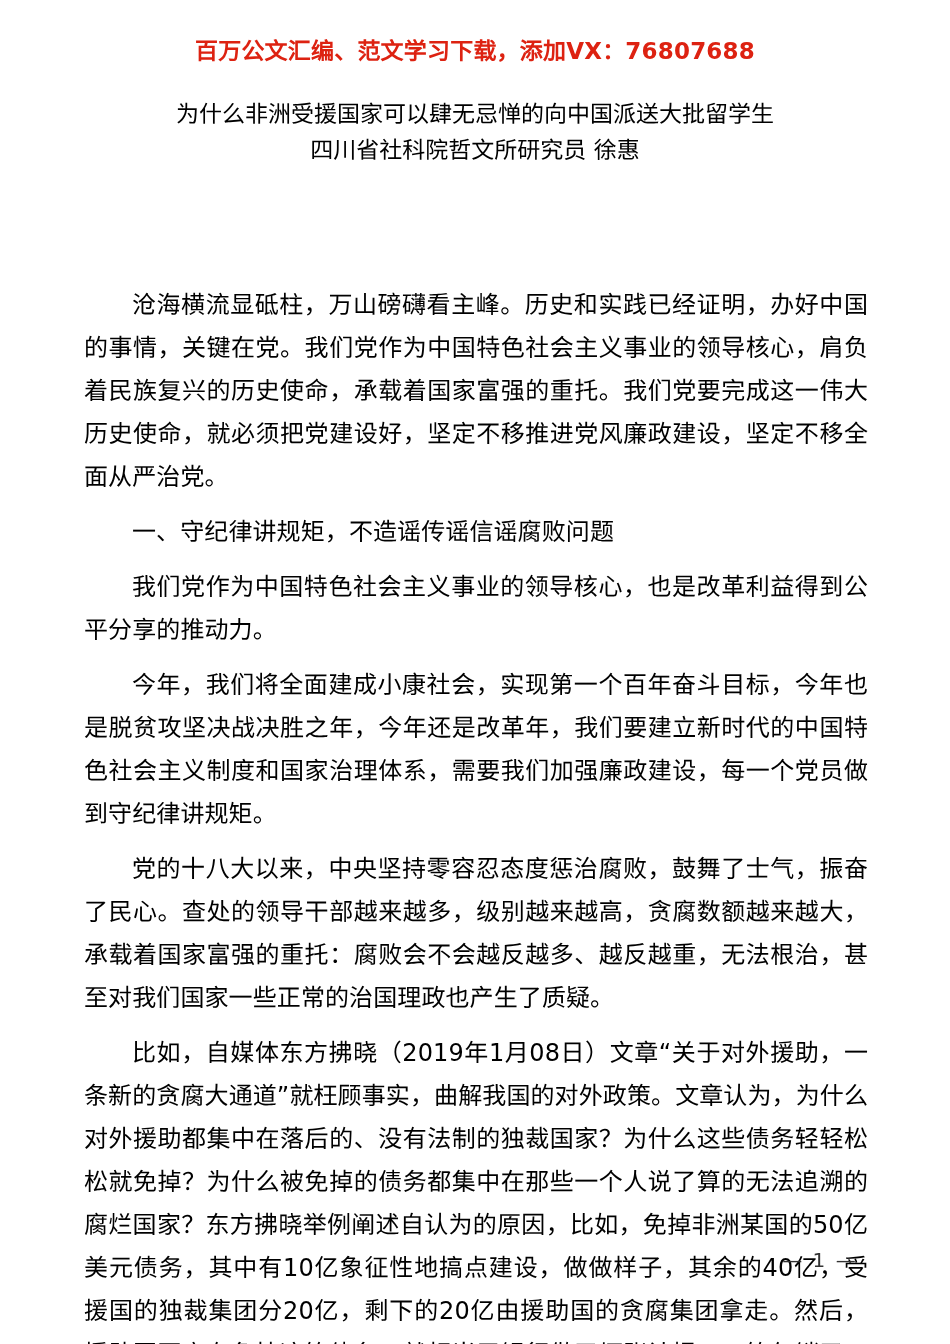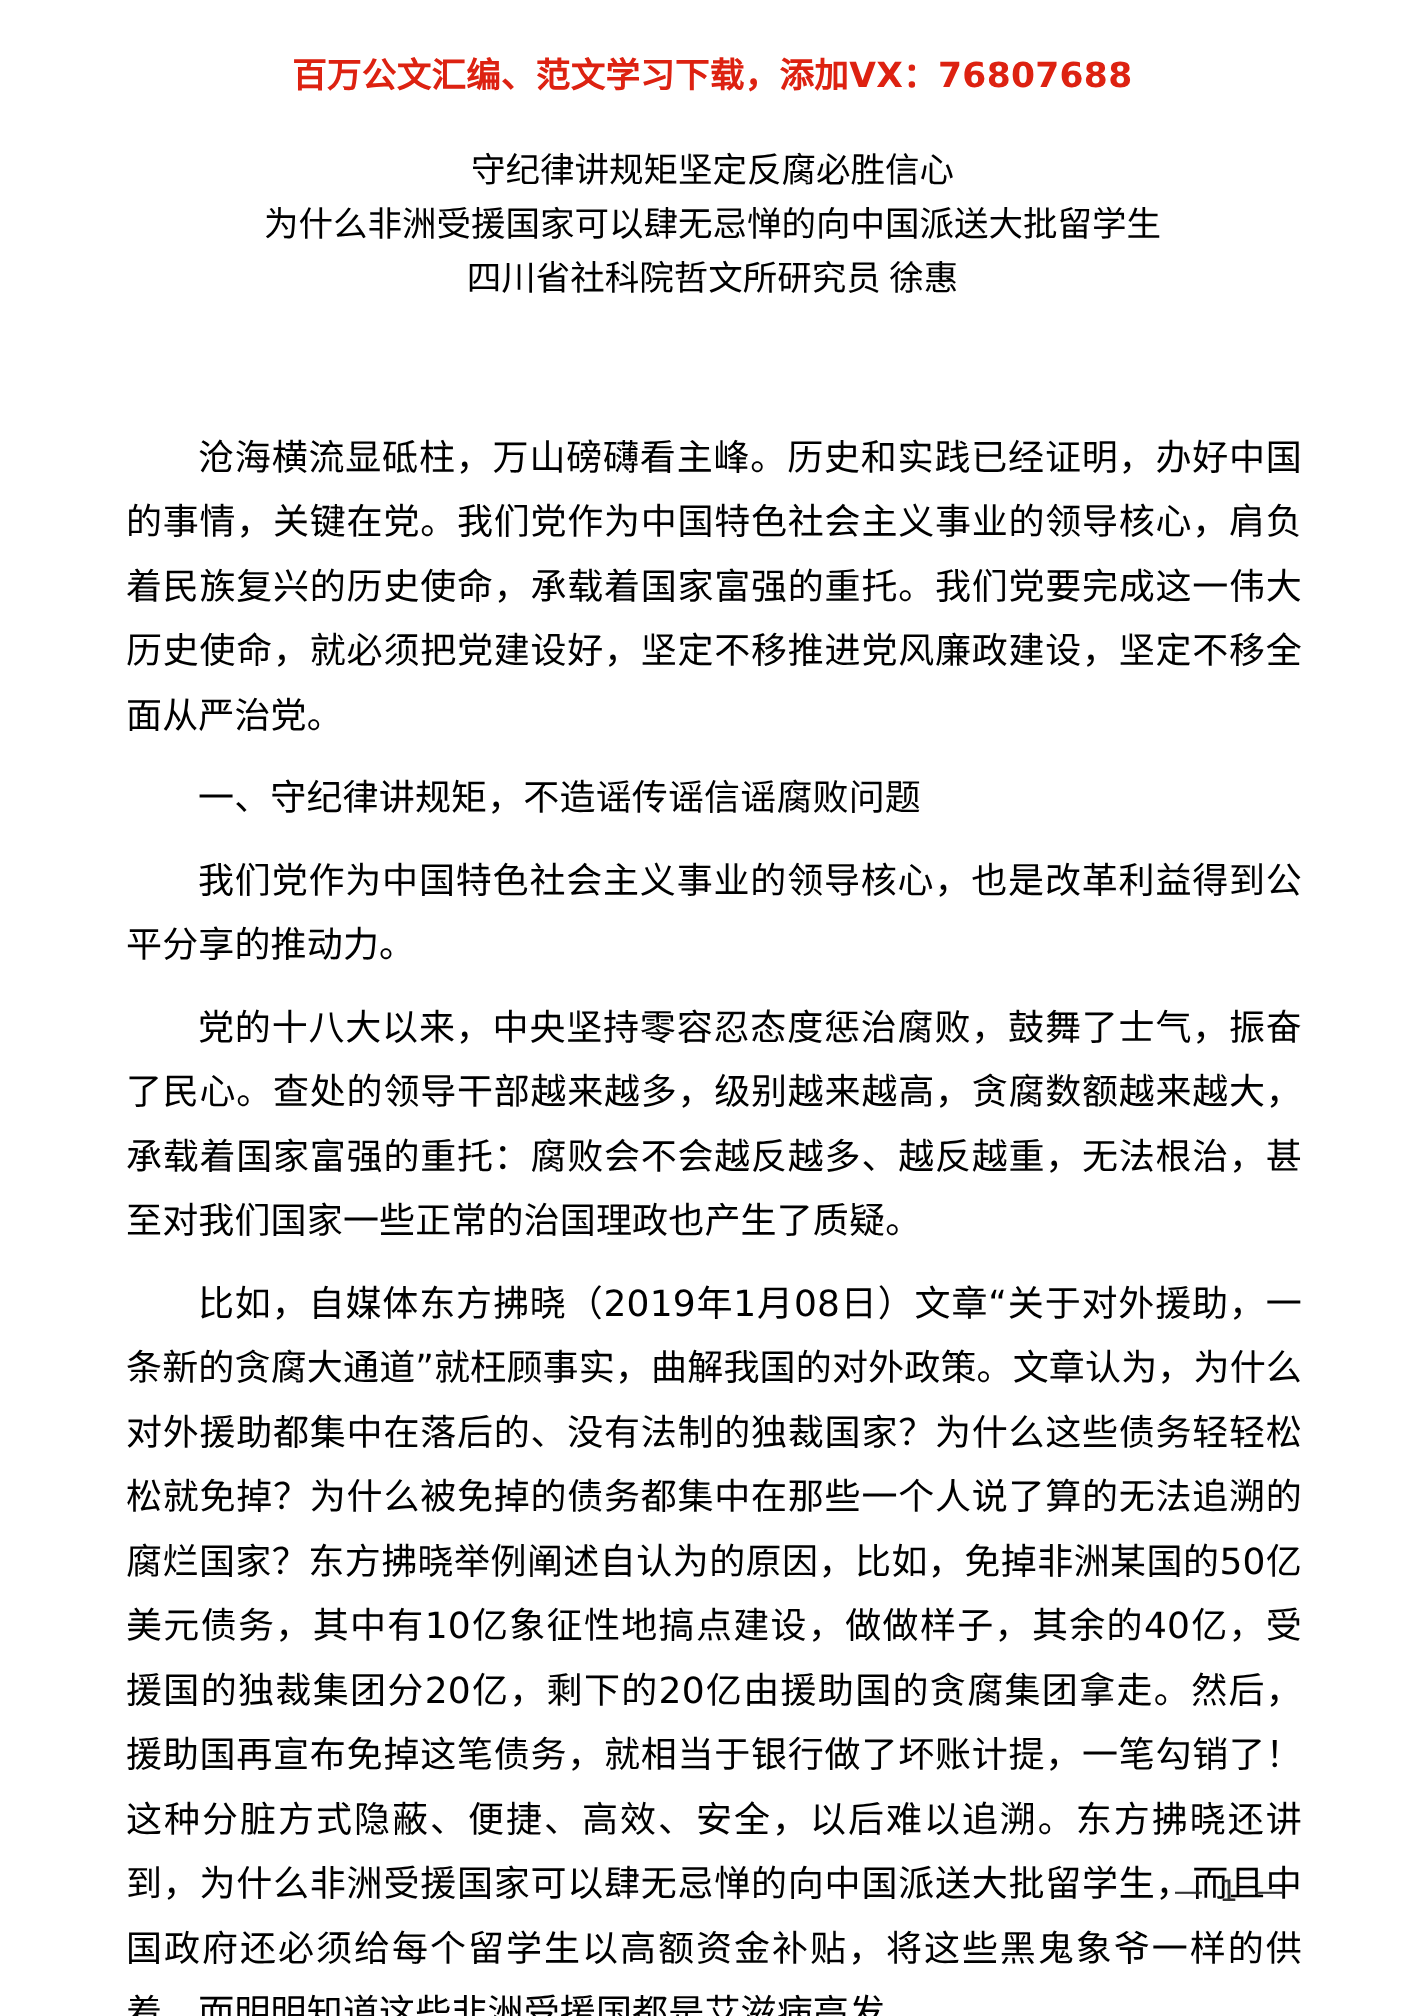--- a/index.html
+++ b/index.html
@@ -54,21 +54,20 @@
     white-space: nowrap;
   }
   .title-line.main {
     font-size: 23px;
   }
   .title-line.subtitle {
     font-size: 23px;
   }
   .title-line.author {
     font-size: 23px;
-    font-family: Liberation Serif, serif;
   }
   .title-line.date {
     font-size: 23px;
   }
 
   
   .body-text {
     position: absolute;
     top: 272px;
     left: 72px;
@@ -106,29 +105,29 @@
   }
 </style>
 </head>
 <body>
 
 <div class="page">
 
   <div class="promo-banner" style="color:#dd2211;">百万公文汇编、范文学习下载，添加VX：76807688</div>
 
   <div class="title-block">
-    <div class="title-line main">守纪律讲规矩坚定反腐必胜信心</div>
     <div class="title-line subtitle">为什么非洲受援国家可以肆无忌惮的向中国派送大批留学生</div>
     <div class="title-line author">四川省社科院哲文所研究员  徐惠</div>
   </div>
 
   <div class="body-text">
     <p class="para indent">沧海横流显砥柱，万山磅礴看主峰。历史和实践已经证明，办好中国的事情，关键在党。我们党作为中国特色社会主义事业的领导核心，肩负着民族复兴的历史使命，承载着国家富强的重托。我们党要完成这一伟大历史使命，就必须把党建设好，坚定不移推进党风廉政建设，坚定不移全面从严治党。</p>
     <p class="para indent">一、守纪律讲规矩，不造谣传谣信谣腐败问题</p>
     <p class="para indent">我们党作为中国特色社会主义事业的领导核心，也是改革利益得到公平分享的推动力。</p>
+    <p class="para indent">今年，我们将全面建成小康社会，实现第一个百年奋斗目标，今年也是脱贫攻坚决战决胜之年，今年还是改革年，我们要建立新时代的中国特色社会主义制度和国家治理体系，需要我们加强廉政建设，每一个党员做到守纪律讲规矩。</p>
     <p class="para indent">党的十八大以来，中央坚持零容忍态度惩治腐败，鼓舞了士气，振奋了民心。查处的领导干部越来越多，级别越来越高，贪腐数额越来越大，承载着国家富强的重托：腐败会不会越反越多、越反越重，无法根治，甚至对我们国家一些正常的治国理政也产生了质疑。</p>
     <p class="para indent">比如，自媒体东方拂晓（2019年1月08日）文章“关于对外援助，一条新的贪腐大通道”就枉顾事实，曲解我国的对外政策。文章认为，为什么对外援助都集中在落后的、没有法制的独裁国家？为什么这些债务轻轻松松就免掉？为什么被免掉的债务都集中在那些一个人说了算的无法追溯的腐烂国家？东方拂晓举例阐述自认为的原因，比如，免掉非洲某国的50亿美元债务，其中有10亿象征性地搞点建设，做做样子，其余的40亿，受援国的独裁集团分20亿，剩下的20亿由援助国的贪腐集团拿走。然后，援助国再宣布免掉这笔债务，就相当于银行做了坏账计提，一笔勾销了！这种分脏方式隐蔽、便捷、高效、安全，以后难以追溯。东方拂晓还讲到，为什么非洲受援国家可以肆无忌惮的向中国派送大批留学生，而且中国政府还必须给每个留学生以高额资金补贴，将这些黑鬼象爷一样的供着。而明明知道这些非洲受援国都是艾滋病高发</p>
   </div>
 
   <div class="footer">
     <span class="page-number">— 1 —</span>
   </div>
 
 </div>
 

